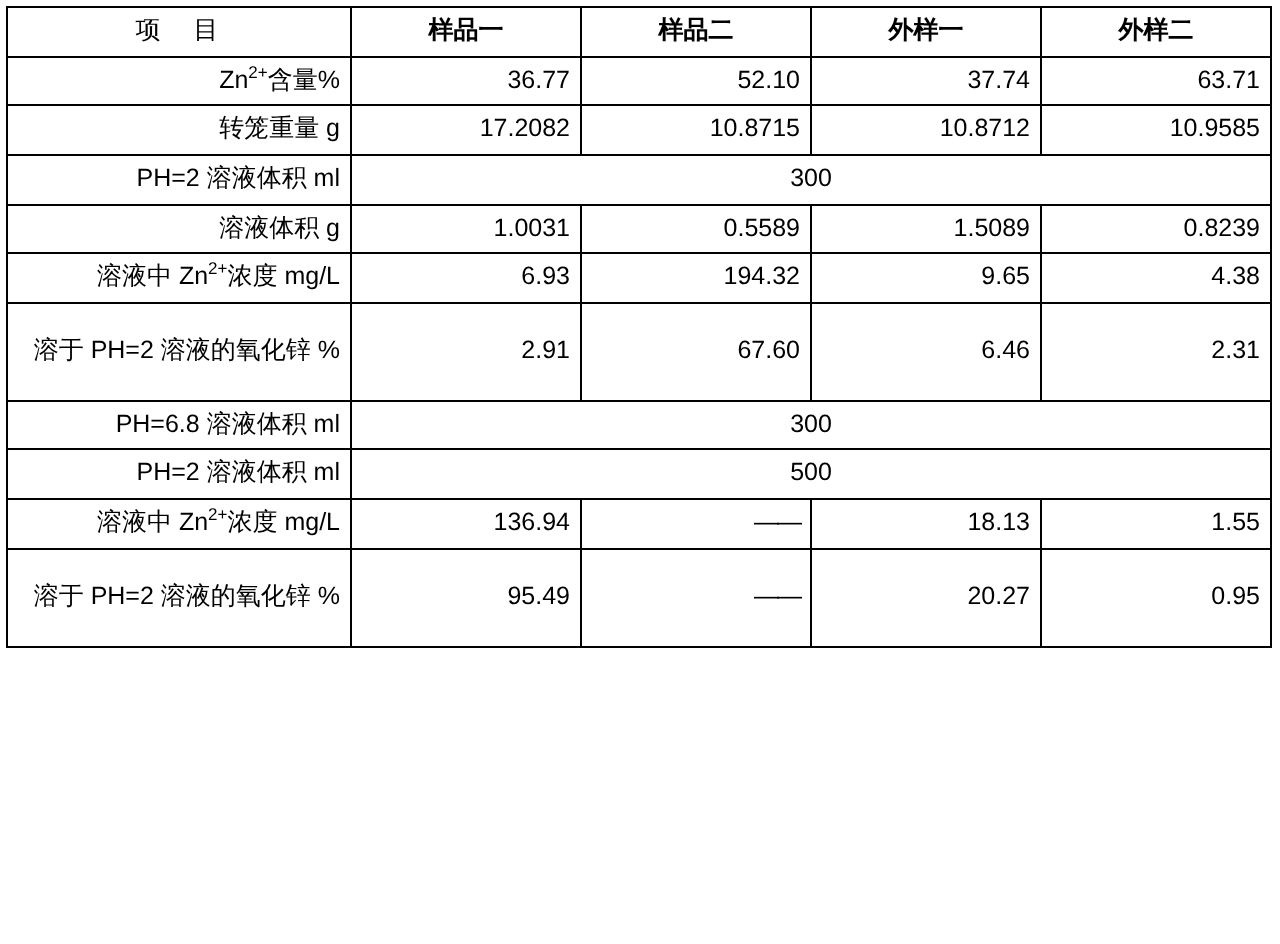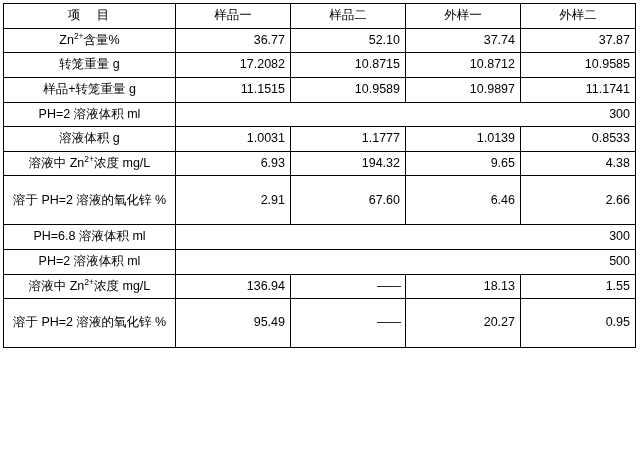--- a/index.html
+++ b/index.html
@@ -35,36 +35,36 @@
     word-break: break-word;
   }
   
   col.c0 { width: 172px; }
   col.c1 { width: 115px; }
   col.c2 { width: 115px; }
   col.c3 { width: 115px; }
   col.c4 { width: 115px; }
 
   .lbl {
-    text-align: center;
+    text-align: right;
     margin-left: 16px;
   }
   .num {
     text-align: right;
   }
   .hdr {
     text-align: center;
-    font-weight: normal;
+    font-weight: bold;
   }
   .hdr-first {
     text-align: center;
     letter-spacing: 2px;
   }
   .span-all {
-    text-align: right;
+    text-align: center;
   }
   .tall {
     height: 40px;
   }
   sup {
     font-size: 8.5px;
     vertical-align: super;
     line-height: 0;
   }
   .dash {
@@ -89,60 +89,53 @@
           <td class="hdr">样品一</td>
           <td class="hdr">样品二</td>
           <td class="hdr">外样一</td>
           <td class="hdr">外样二</td>
         </tr>
         <tr>
           <td class="lbl"><span>Zn</span><sup>2+</sup><span>含量%</span></td>
           <td class="num">36.77</td>
           <td class="num">52.10</td>
           <td class="num">37.74</td>
-          <td class="num">37.87</td>
+          <td class="num">63.71</td>
         </tr>
         <tr>
           <td class="lbl">转笼重量 g</td>
           <td class="num">17.2082</td>
           <td class="num">10.8715</td>
           <td class="num">10.8712</td>
           <td class="num">10.9585</td>
         </tr>
         <tr>
-          <td class="lbl">样品+转笼重量 g</td>
-          <td class="num">11.1515</td>
-          <td class="num">10.9589</td>
-          <td class="num">10.9897</td>
-          <td class="num">11.1741</td>
-        </tr>
-        <tr>
           <td class="lbl">PH=2 溶液体积 ml</td>
           <td colspan="4" class="span-all">300</td>
         </tr>
         <tr>
           <td class="lbl">溶液体积 g</td>
           <td class="num">1.0031</td>
-          <td class="num">1.1777</td>
-          <td class="num">1.0139</td>
-          <td class="num">0.8533</td>
+          <td class="num">0.5589</td>
+          <td class="num">1.5089</td>
+          <td class="num">0.8239</td>
         </tr>
         <tr>
           <td class="lbl"><span>溶液中 Zn</span><sup>2+</sup><span>浓度 mg/L</span></td>
           <td class="num">6.93</td>
           <td class="num">194.32</td>
           <td class="num">9.65</td>
           <td class="num">4.38</td>
         </tr>
         <tr>
           <td class="lbl tall">溶于 PH=2 溶液的氧化锌 %</td>
           <td class="num">2.91</td>
           <td class="num">67.60</td>
           <td class="num">6.46</td>
-          <td class="num">2.66</td>
+          <td class="num">2.31</td>
         </tr>
         <tr>
           <td class="lbl">PH=6.8 溶液体积 ml</td>
           <td colspan="4" class="span-all">300</td>
         </tr>
         <tr>
           <td class="lbl">PH=2 溶液体积 ml</td>
           <td colspan="4" class="span-all">500</td>
         </tr>
         <tr>

